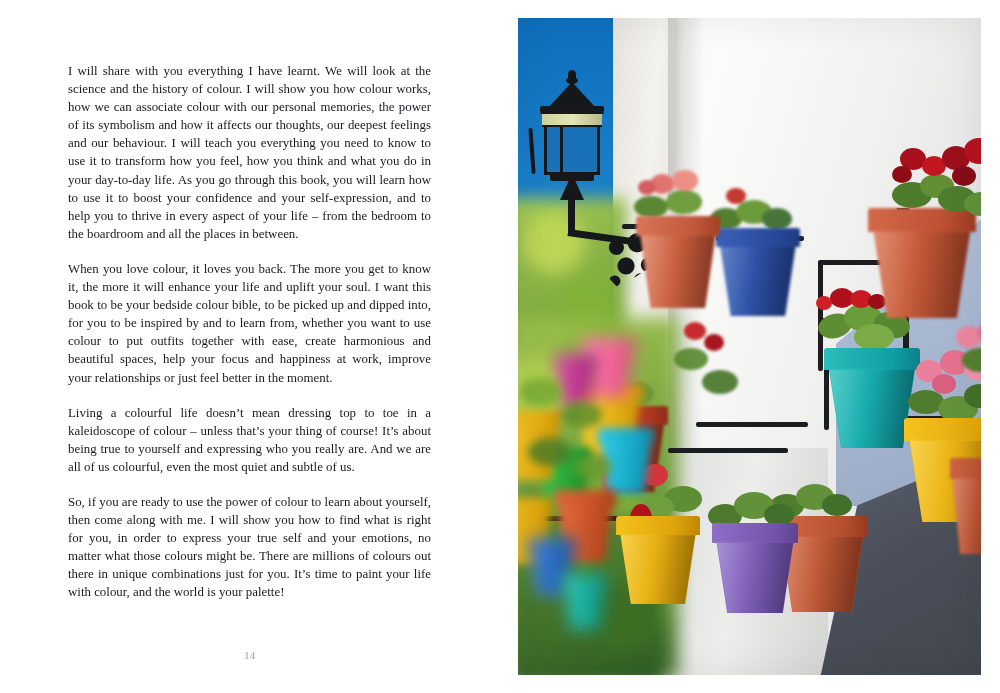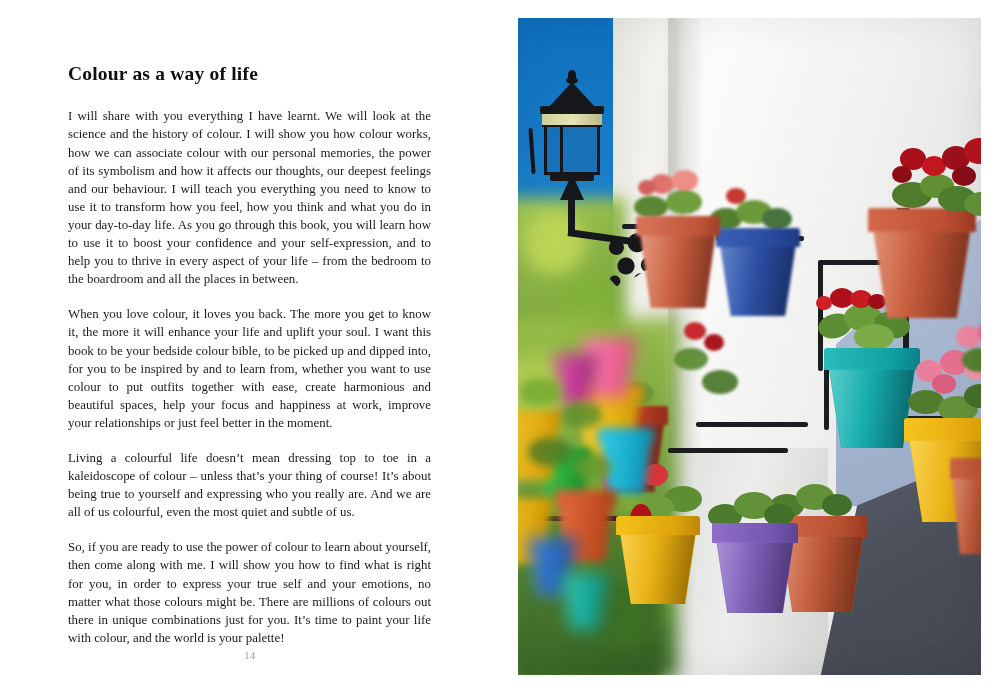--- a/index.html
+++ b/index.html
@@ -319,21 +319,20 @@
     box-shadow: inset 0 0 38px rgba(0,0,0,0.07);
     pointer-events: none;
   }
 </style>
 </head>
 <body>
 
 <div id="text-page">
 
   <div id="text-column">
-    <h1 id="page-heading">Colour as a way of life</h1>
 
     <p class="body-para">I will share with you everything I have learnt. We will look at the science and the history of colour. I will show you how colour works, how we can associate colour with our personal memories, the power of its symbolism and how it affects our thoughts, our deepest feelings and our behaviour. I will teach you everything you need to know to use it to transform how you feel, how you think and what you do in your day-to-day life. As you go through this book, you will learn how to use it to boost your confidence and your self-expression, and to help you to thrive in every aspect of your life – from the bedroom to the boardroom and all the places in between.</p>
     <p class="body-para">When you love colour, it loves you back. The more you get to know it, the more it will enhance your life and uplift your soul. I want this book to be your bedside colour bible, to be picked up and dipped into, for you to be inspired by and to learn from, whether you want to use colour to put outfits together with ease, create harmonious and beautiful spaces, help your focus and happiness at work, improve your relationships or just feel better in the moment.</p>
     <p class="body-para">Living a colourful life doesn’t mean dressing top to toe in a kaleidoscope of colour – unless that’s your thing of course! It’s about being true to yourself and expressing who you really are. And we are all of us colourful, even the most quiet and subtle of us.</p>
     <p class="body-para">So, if you are ready to use the power of colour to learn about yourself, then come along with me. I will show you how to find what is right for you, in order to express your true self and your emotions, no matter what those colours might be. There are millions of colours out there in unique combinations just for you. It’s time to paint your life with colour, and the world is your palette!</p>
   </div>
 
   <div id="page-number">14</div>
 </div>
 

